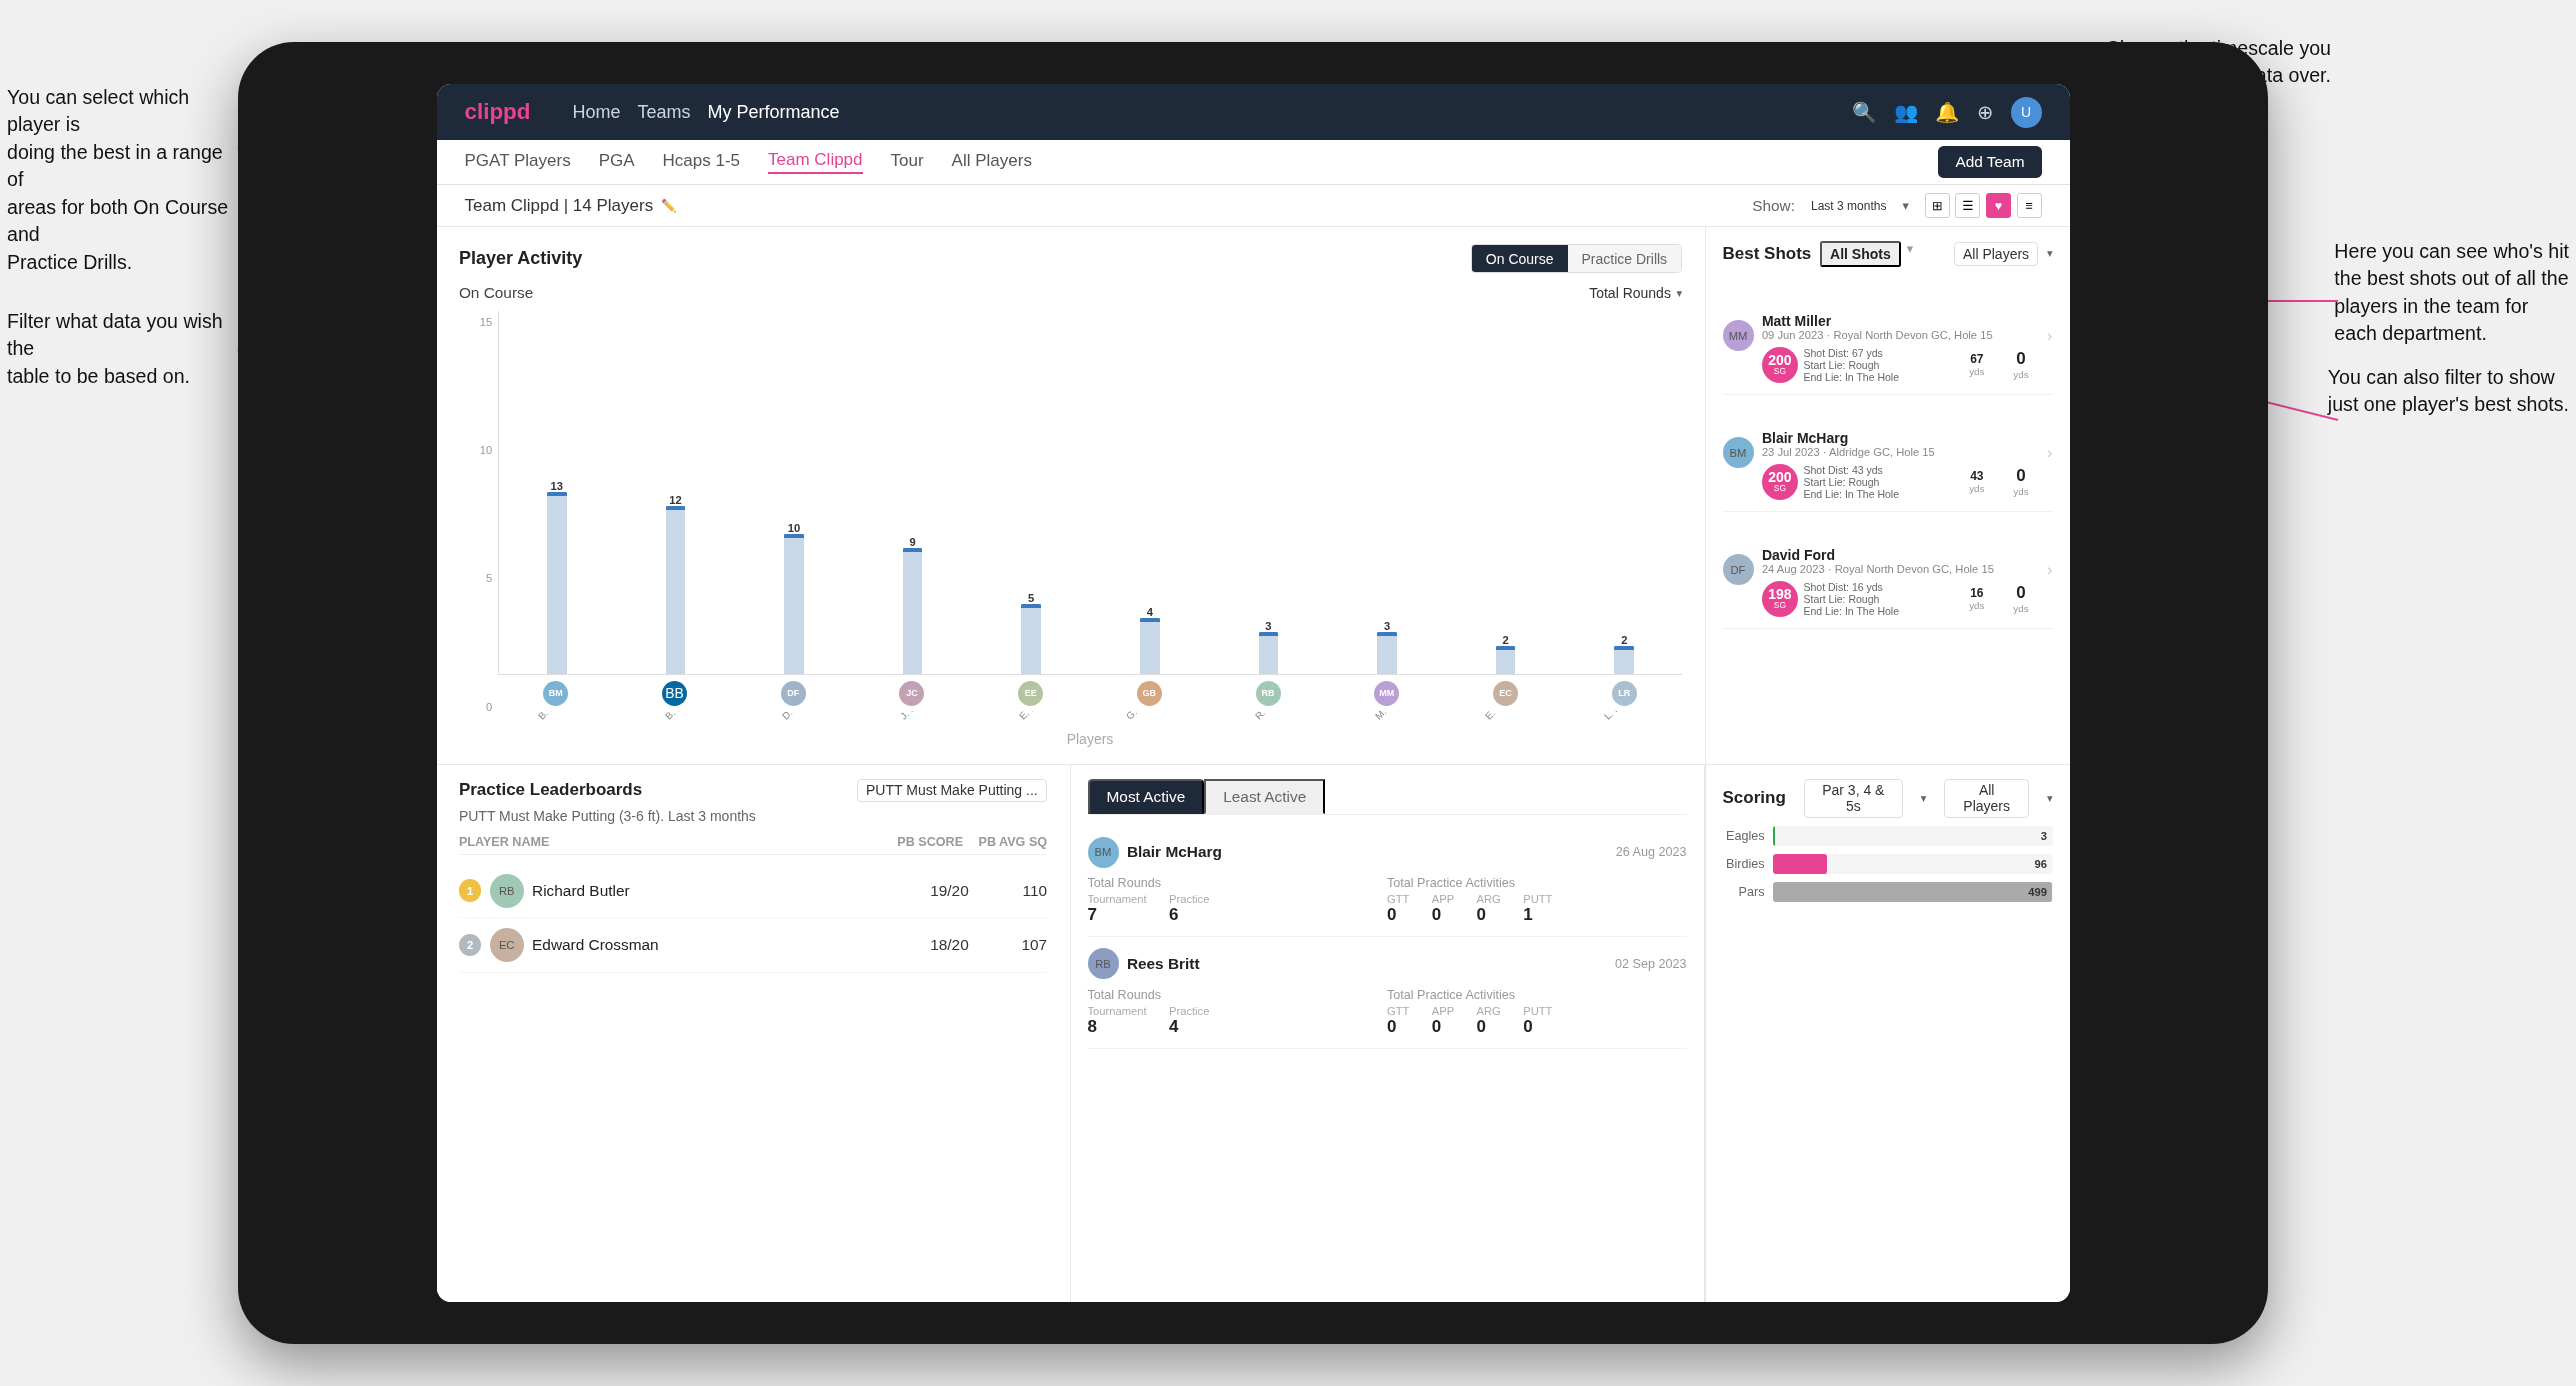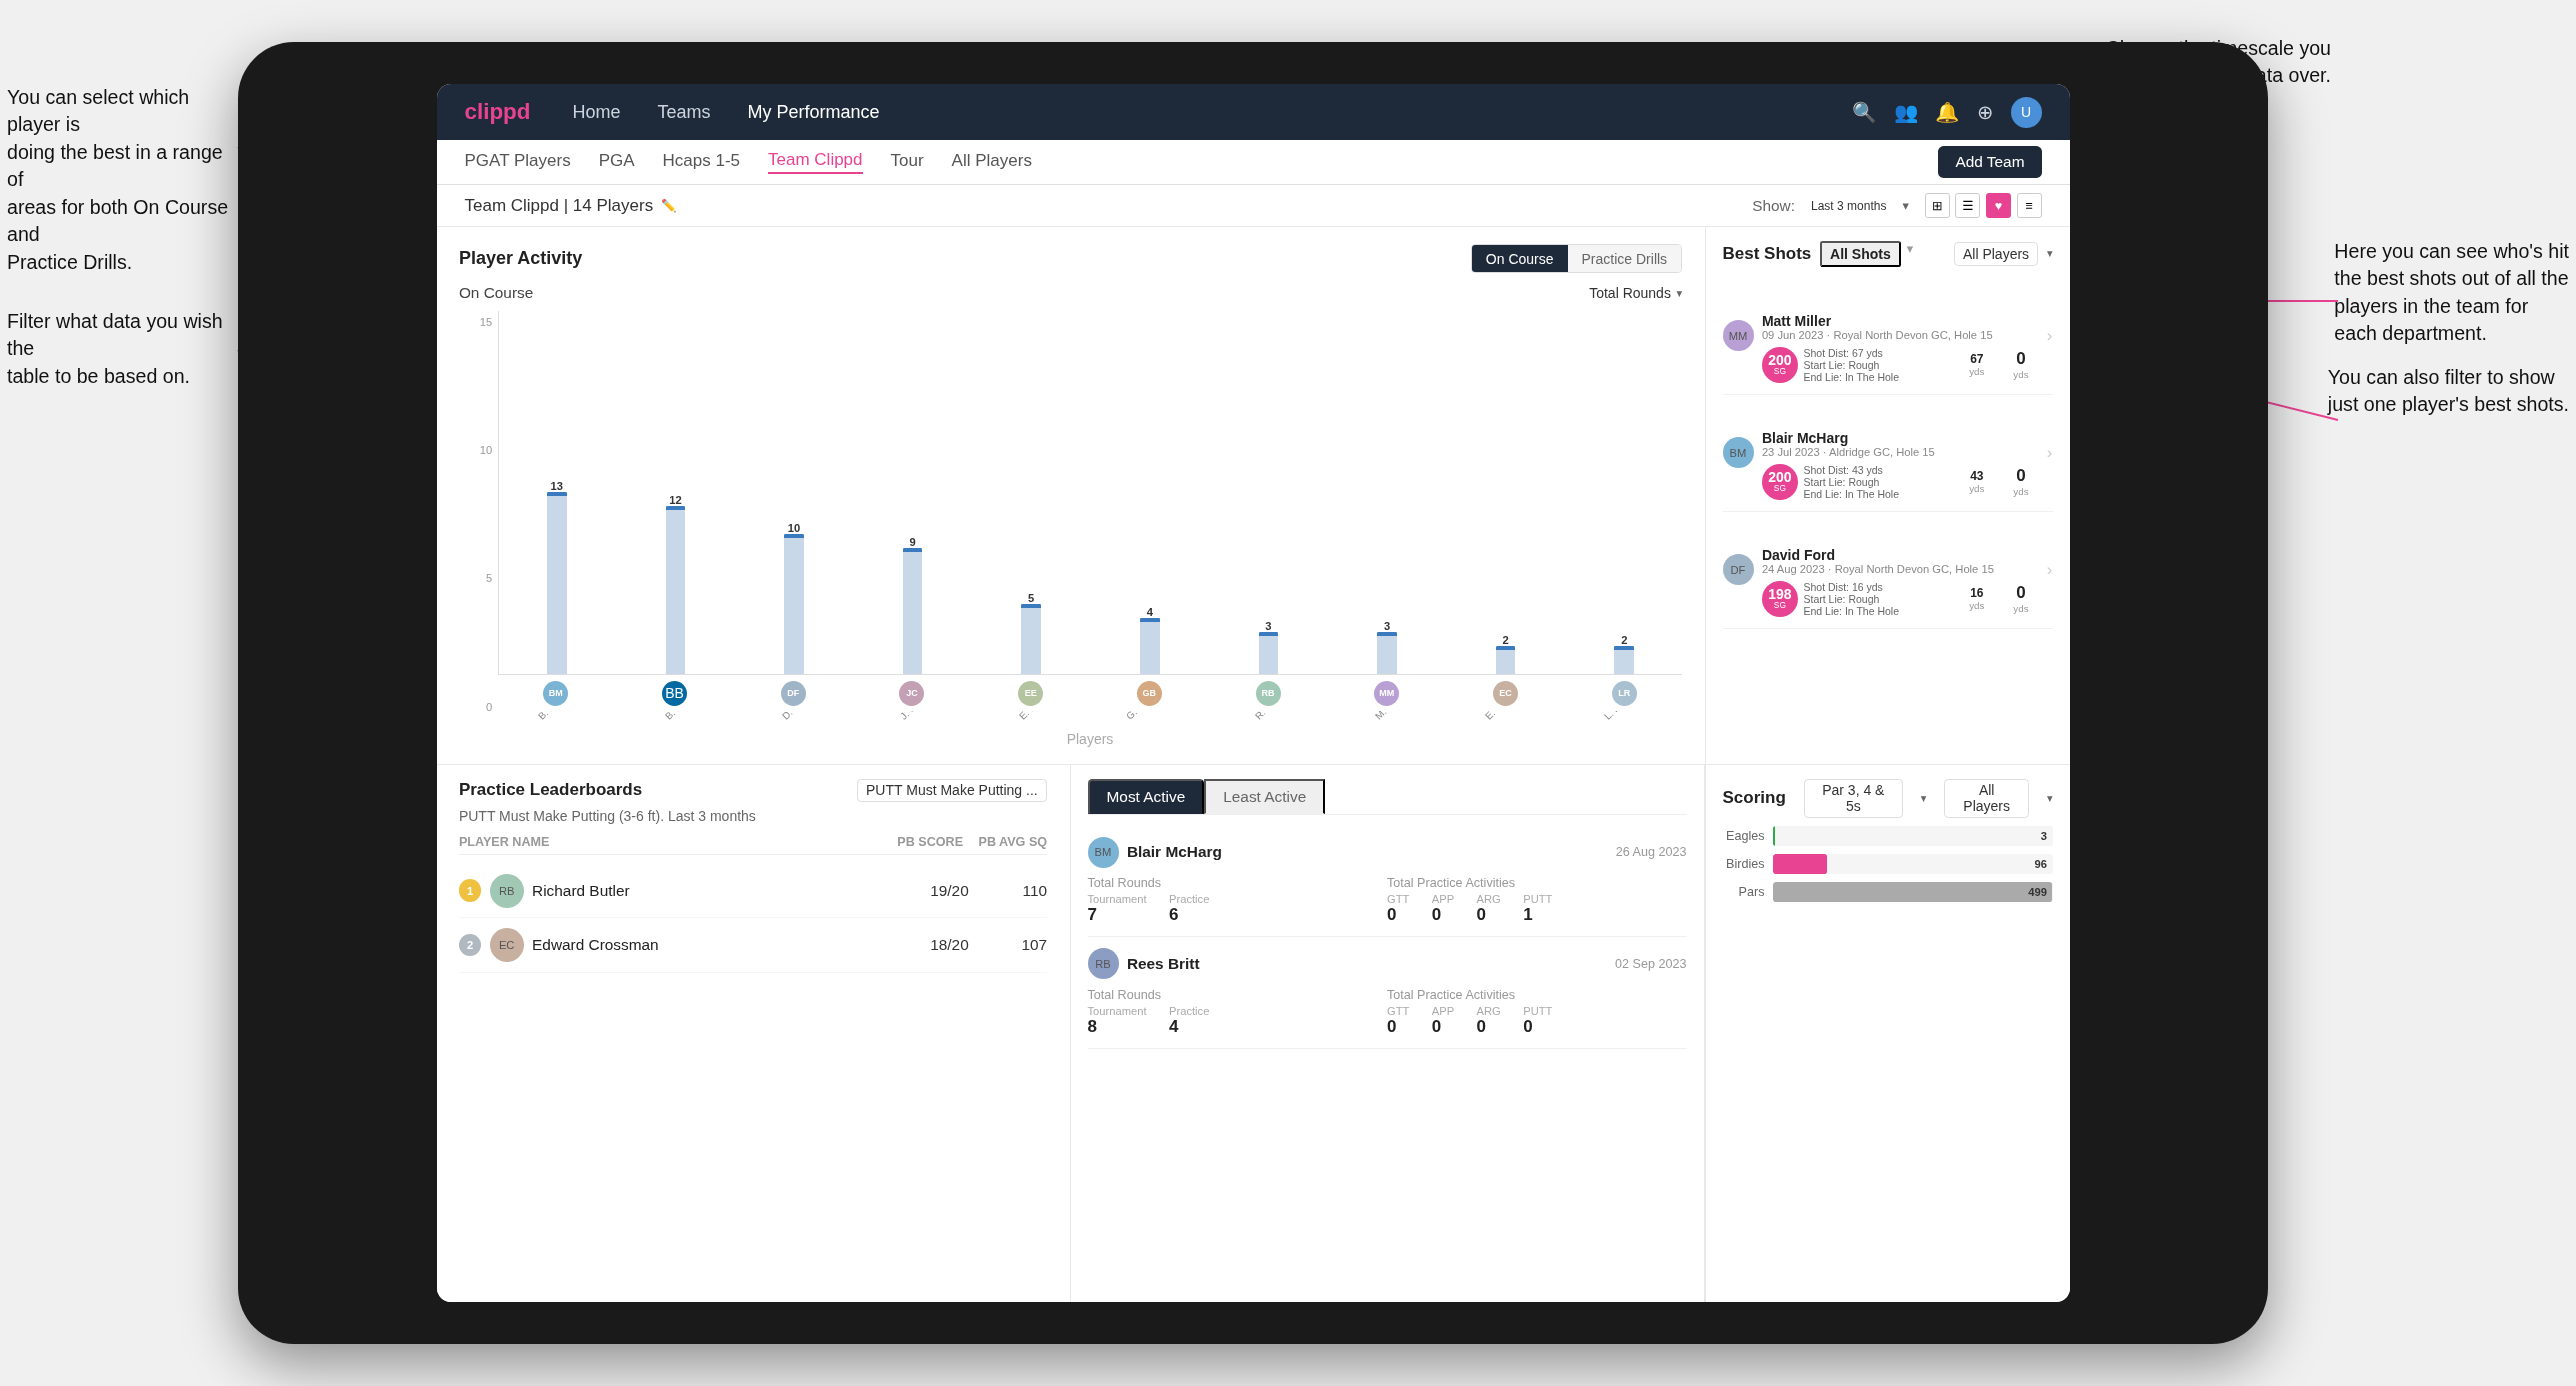--- a/index.html
+++ b/index.html
@@ -70,21 +70,21 @@
 
     .nav-logo {
       color: #e84393;
       font-size: 22.4px;
       font-weight: 700;
       margin-right: 42px;
     }
 
     .nav-links {
       display: flex;
-      gap: 37px;
+      gap: 17px;
       flex: 1;
     }
 
     .nav-link {
       color: #cdd4df;
       font-size: 18px;
       cursor: pointer;
     }
 
     .nav-link.active {

